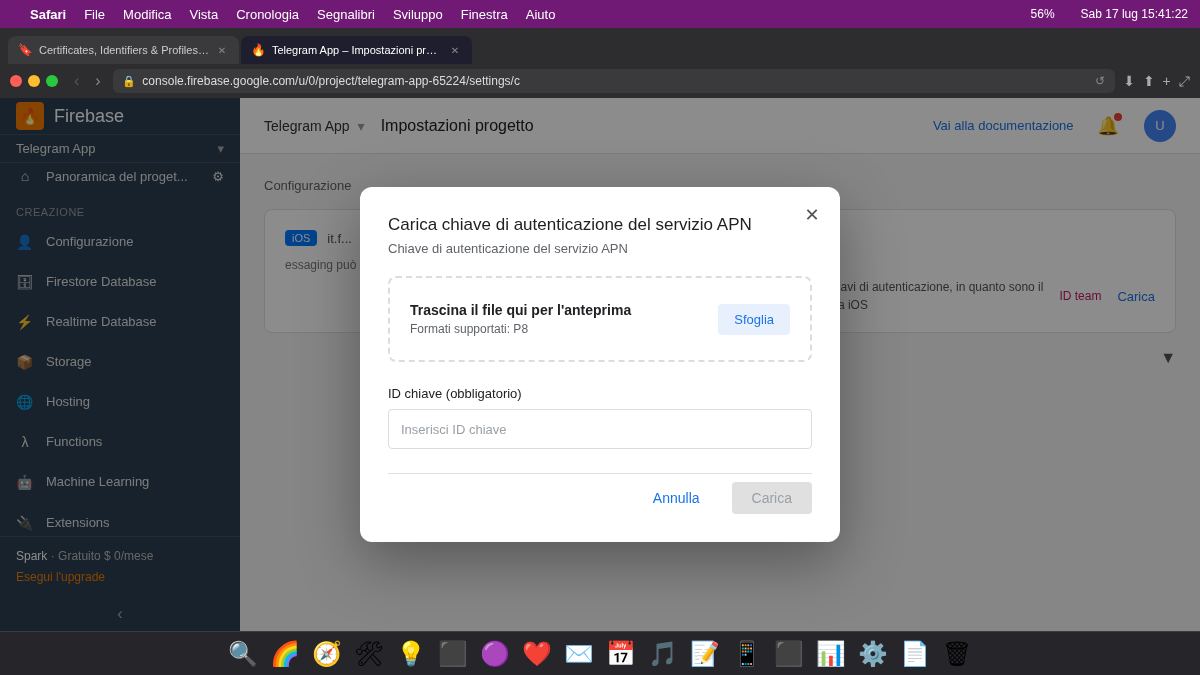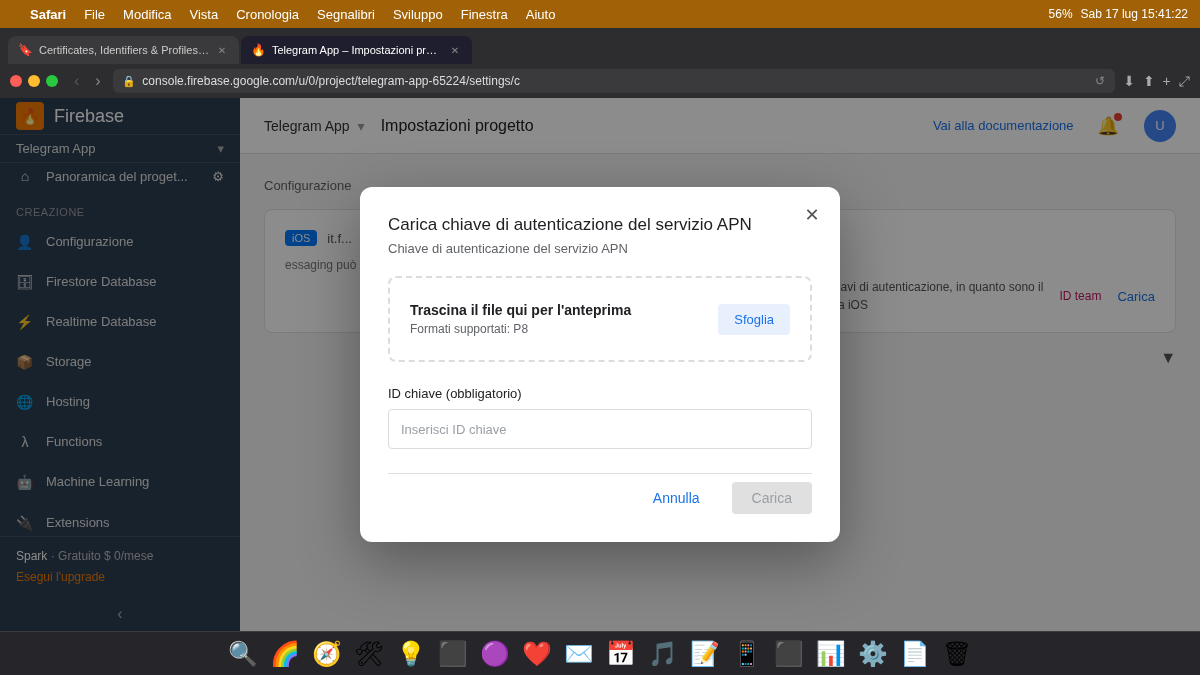--- a/index.html
+++ b/index.html
@@ -8,32 +8,32 @@
       height: 675px;
       overflow: hidden;
       font-family: -apple-system, BlinkMacSystemFont, 'Helvetica Neue', Arial, sans-serif;
       background: #1a1a2e;
     }
 
     
     .menu-bar {
       width: 100%;
       height: 28px;
-      background: #a16207;
+      background: #701a75;
       display: flex;
       align-items: center;
       padding: 0 12px;
       color: #fff;
       font-size: 13px;
       gap: 18px;
       position: relative;
       z-index: 100;
     }
     .menu-bar-left { display: flex; align-items: center; gap: 18px; }
-    .menu-bar-right { position: absolute; right: 12px; display: flex; align-items: center; gap: 8px; font-size: 12px; }
+    .menu-bar-right { position: absolute; right: 12px; display: flex; align-items: center; gap: 26px; font-size: 12px; }
     .apple-logo { font-size: 16px; }
     .menu-item { font-size: 13px; color: #fff; }
     .menu-item.bold { font-weight: 600; }
 
     
     .browser-chrome {
       width: 100%;
       height: 70px;
       background: #2d2d2f;
       display: flex;

